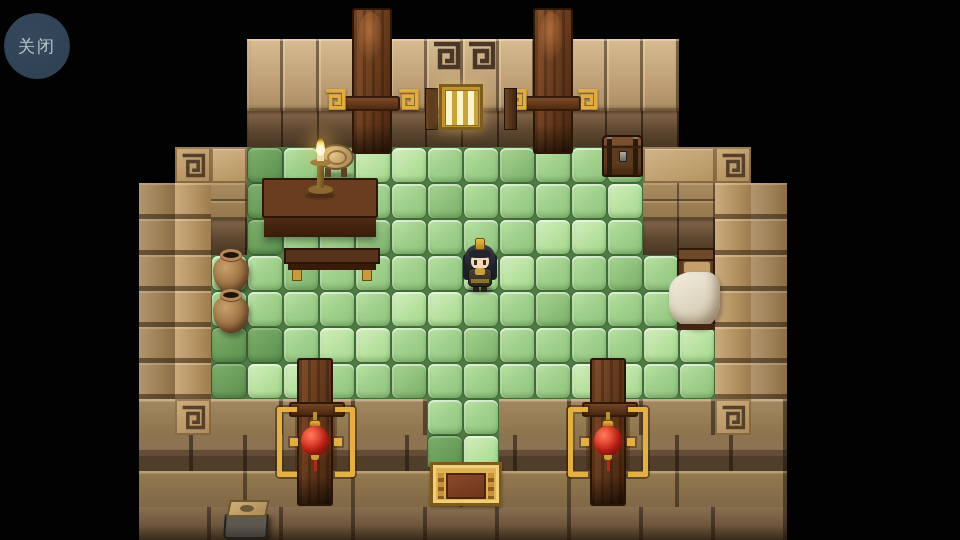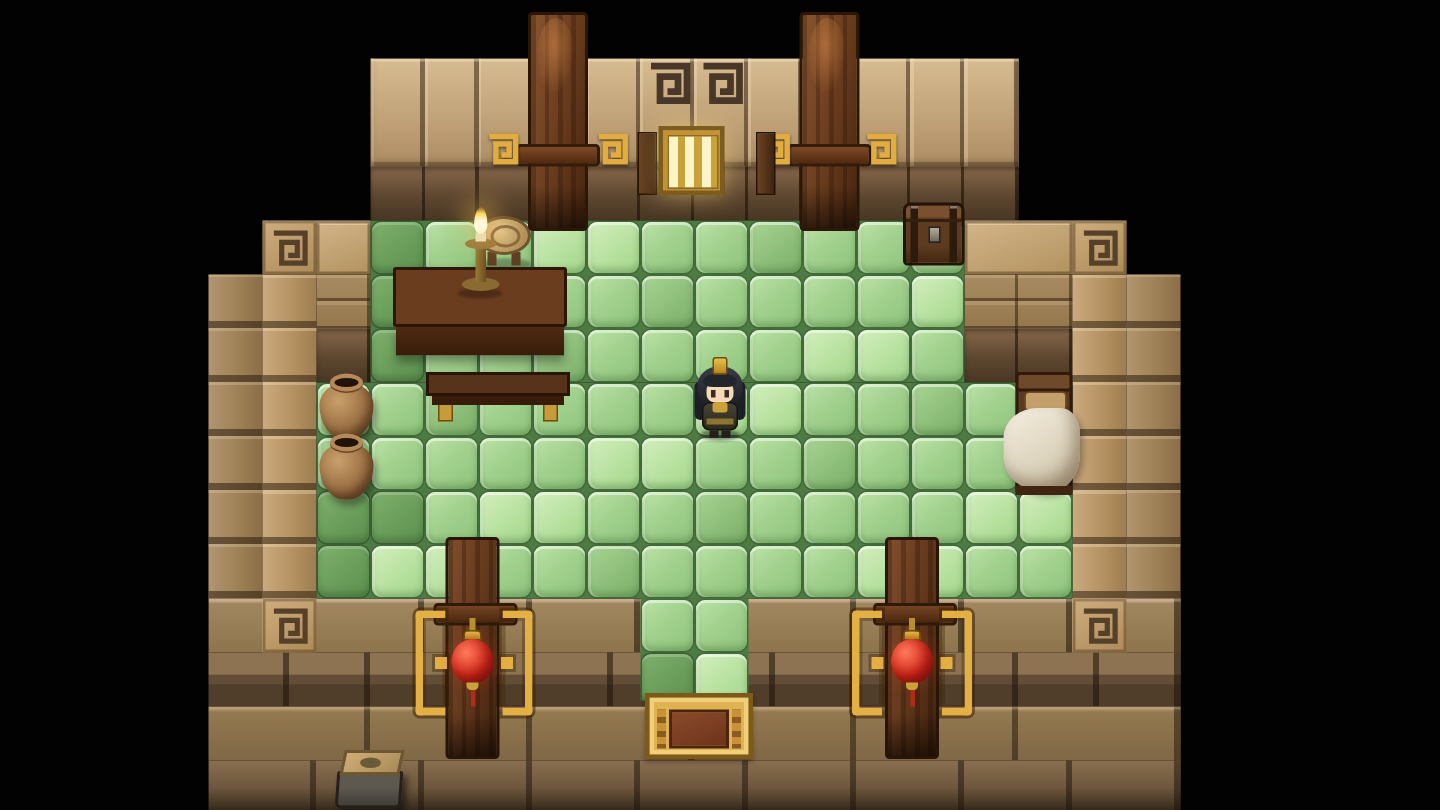--- a/index.html
+++ b/index.html
@@ -472,13 +472,16 @@
         <i class="inner"></i>
         <i class="sl"></i>
         <i class="sr"></i>
       </div>
       <div class="obj z7 stone" style="left: 222px; top: 500px; width: 52px; height: 40px;">
         <i class="sfront"></i>
         <i class="stop"></i>
         <i class="hole"></i>
       </div>
     </div>
+  <div id="closebtn" style="background: radial-gradient(circle at 40% 35%, rgb(54, 73, 92), rgb(47, 66, 84) 80%);">
+    <span style="color: rgb(185, 196, 204);">关闭</span>
+  </div>
 </div>
 
 </body></html>

